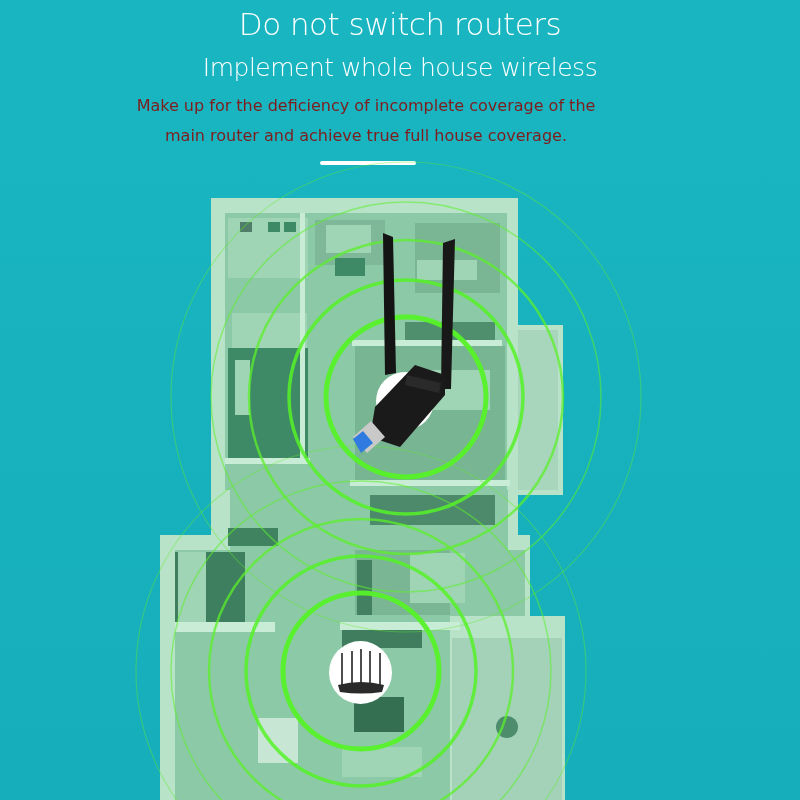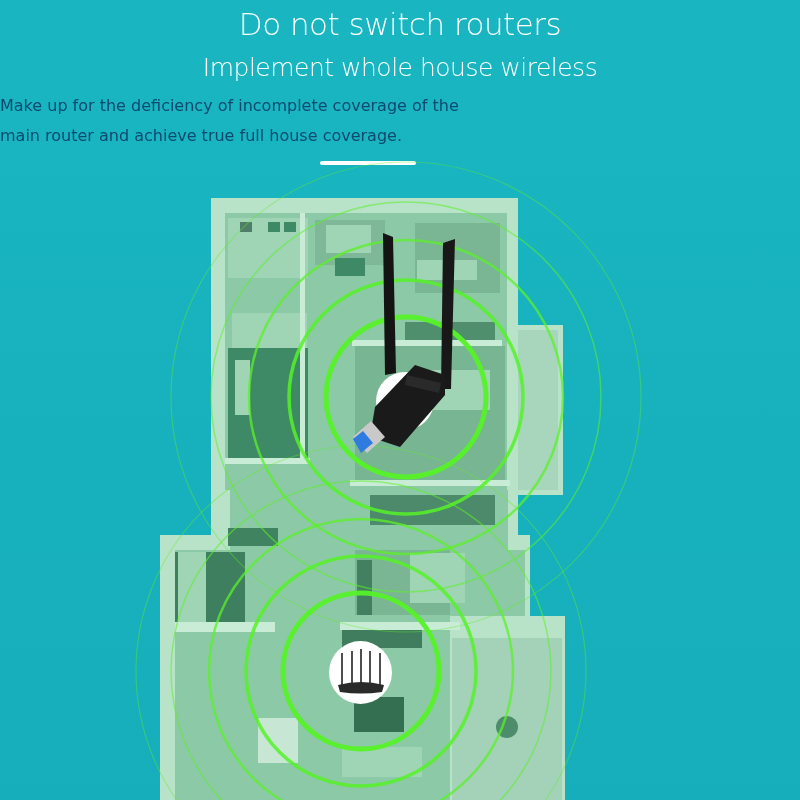--- a/index.html
+++ b/index.html
@@ -13,22 +13,22 @@
       background: linear-gradient(180deg, #19b6c2 0%, #17b1bd 60%, #16aeba 100%);
     }
     .headline {
       position: absolute; left: 0; width: 800px; text-align: center;
       color: #ffffff; font-family: "DejaVu Sans", sans-serif; font-weight: 300;
       letter-spacing: -0.5px;
     }
     .h1 { top: 2px; font-size: 31px; line-height: 44px; }
     .h2 { top: 46px; font-size: 25px; line-height: 44px; }
     .sub {
-      position: absolute; left: 0; width: 732px; 
-      color: #0c4a6e; font-size: 16px; line-height: 30px;
+      position: absolute; left: 0; width: 732px; text-align: center;
+      color: #7f1d1d; font-size: 16px; line-height: 30px;
       font-family: "DejaVu Sans", sans-serif;
     }
     .sub1 { top: 91px; }
     .sub2 { top: 121px; }
     .divider {
       position: absolute; left: 320px; top: 161px; width: 96px; height: 4px;
       background: #ffffff; border-radius: 2px;
     }
     
     .plan { position: absolute; background: #8cc9a6; }

